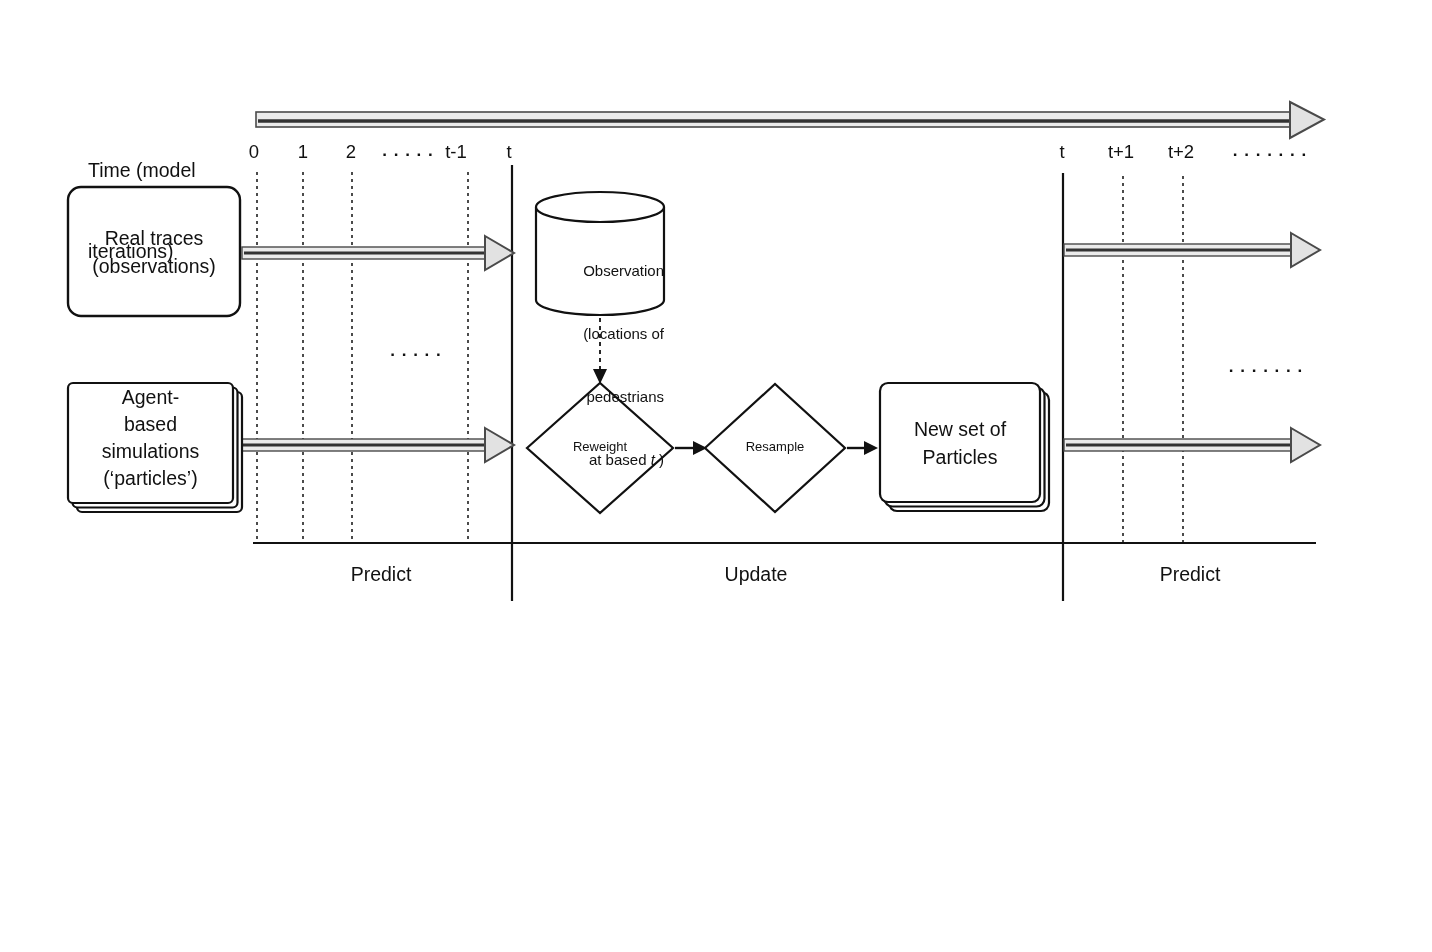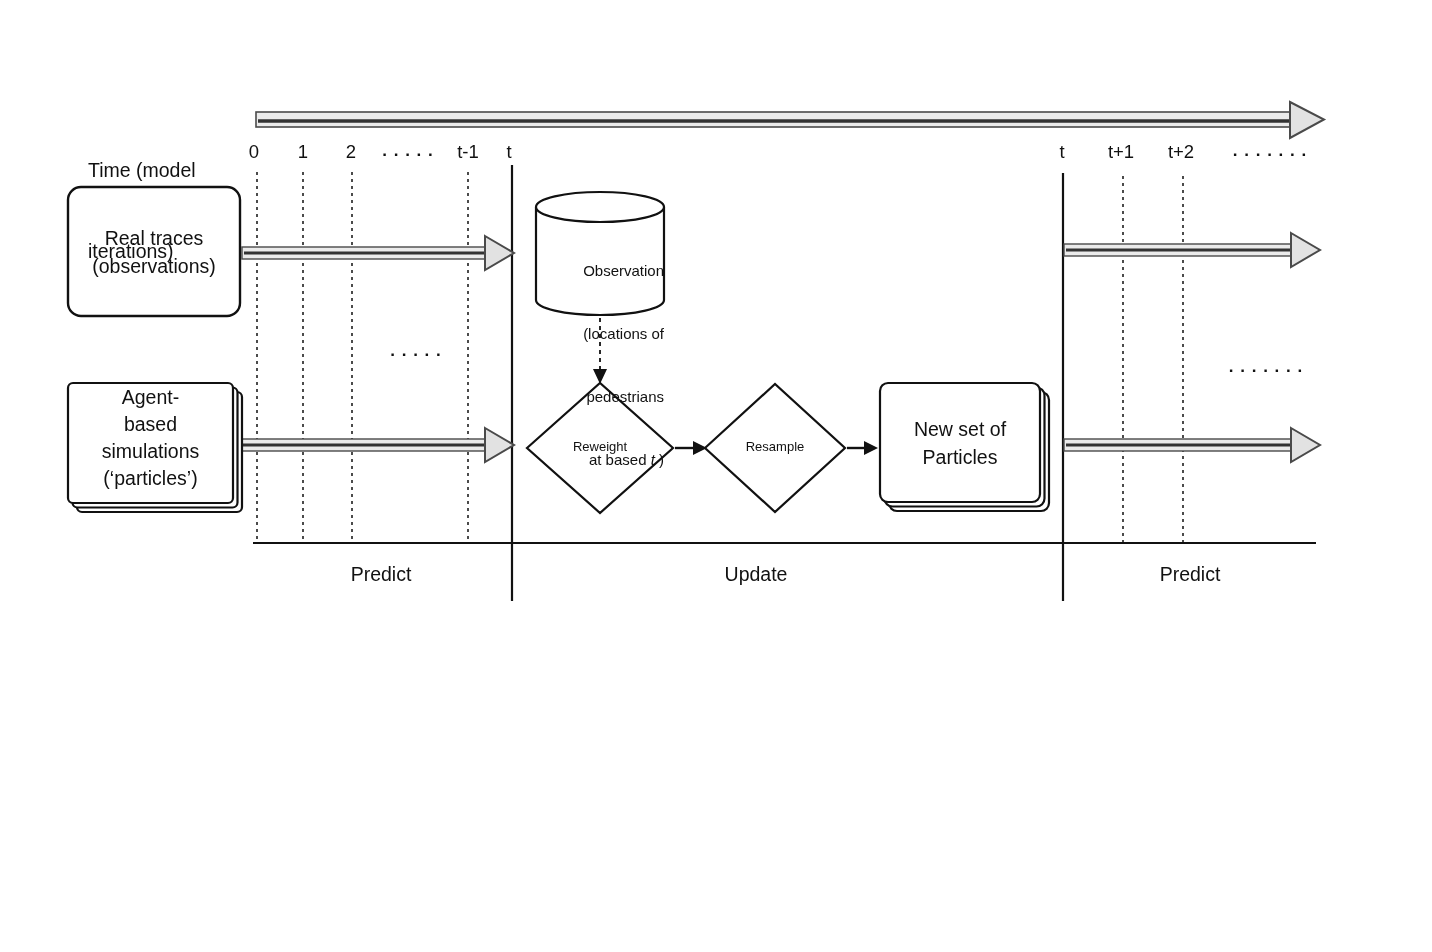--- a/index.html
+++ b/index.html
@@ -168,21 +168,21 @@
 
   <div class="txt title">
     <div>Time (model</div>
     <div>iterations)</div>
   </div>
 
   <div class="txt tick hcenter" style="left:254px">0</div>
   <div class="txt tick hcenter" style="left:303px">1</div>
   <div class="txt tick hcenter" style="left:351px">2</div>
   <div class="txt tick-dots hcenter" style="left:408px">. . . . .</div>
-  <div class="txt tick hcenter" style="left:468px">t-1</div>
+  <div class="txt tick hcenter" style="left:456px">t-1</div>
   <div class="txt tick hcenter" style="left:509px">t</div>
 
   <div class="txt tick hcenter" style="left:1062px">t</div>
   <div class="txt tick hcenter" style="left:1121px">t+1</div>
   <div class="txt tick hcenter" style="left:1181px">t+2</div>
   <div class="txt tick-dots hcenter" style="left:1270px">. . . . . . .</div>
 
   <div class="txt node-text center-flex real-traces-text">
     <div>Real traces</div>
     <div>(observations)</div>

